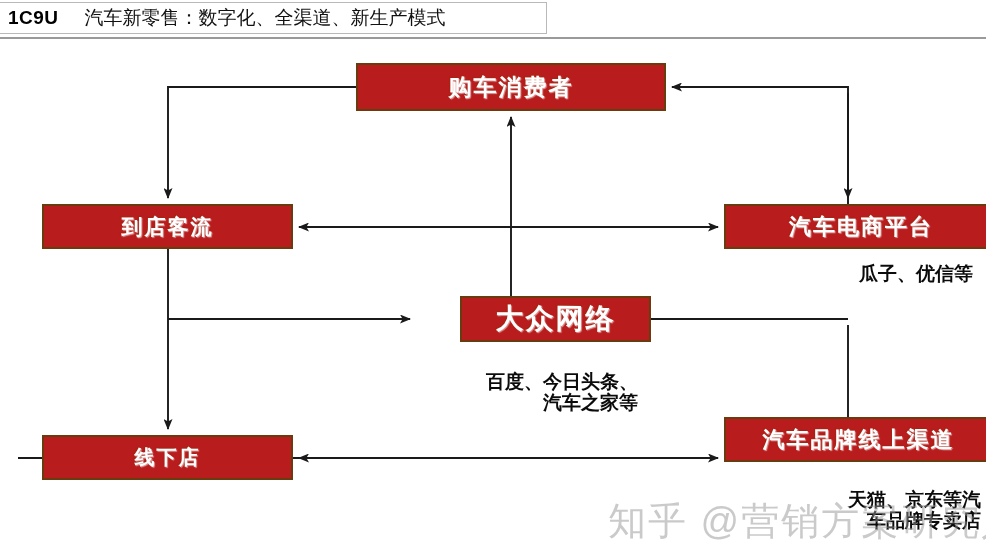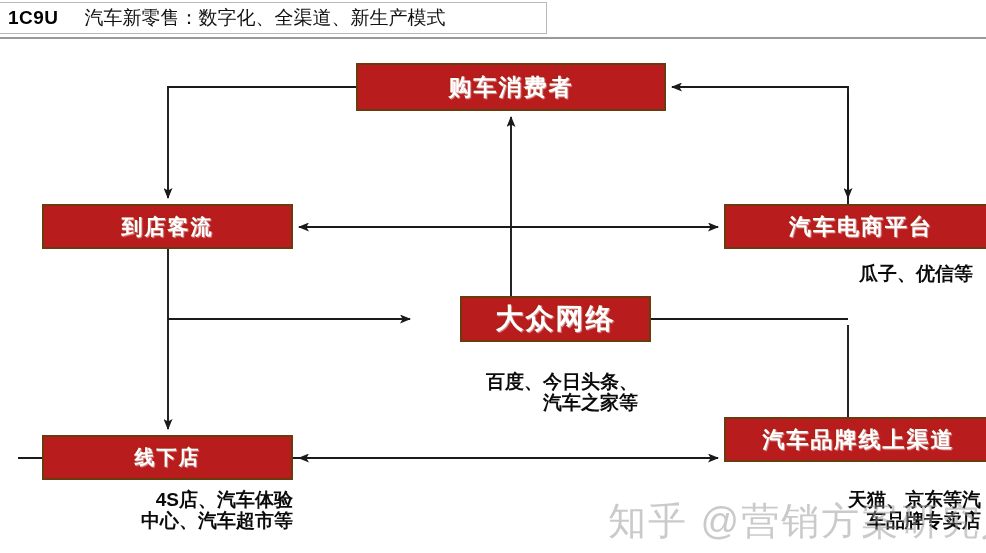--- a/index.html
+++ b/index.html
@@ -197,21 +197,19 @@
 
   <div class="node" id="node-brandonline">
     <span>汽车品牌线上渠道</span>
   </div>
 
   <div class="caption" id="cap-ecom">瓜子、优信等</div>
 
   <div class="caption" id="cap-network">百度、今日头条、
 汽车之家等</div>
 
-  <div class="caption" id="cap-offline">4S店、汽车体验
-中心、汽车超市等</div>
 
   <div class="caption" id="cap-brandonline">天猫、京东等汽
 车品牌专卖店</div>
 
   <div id="watermark">知乎 @营销方案研究人</div>
 
 </div>
 
 </body></html>

